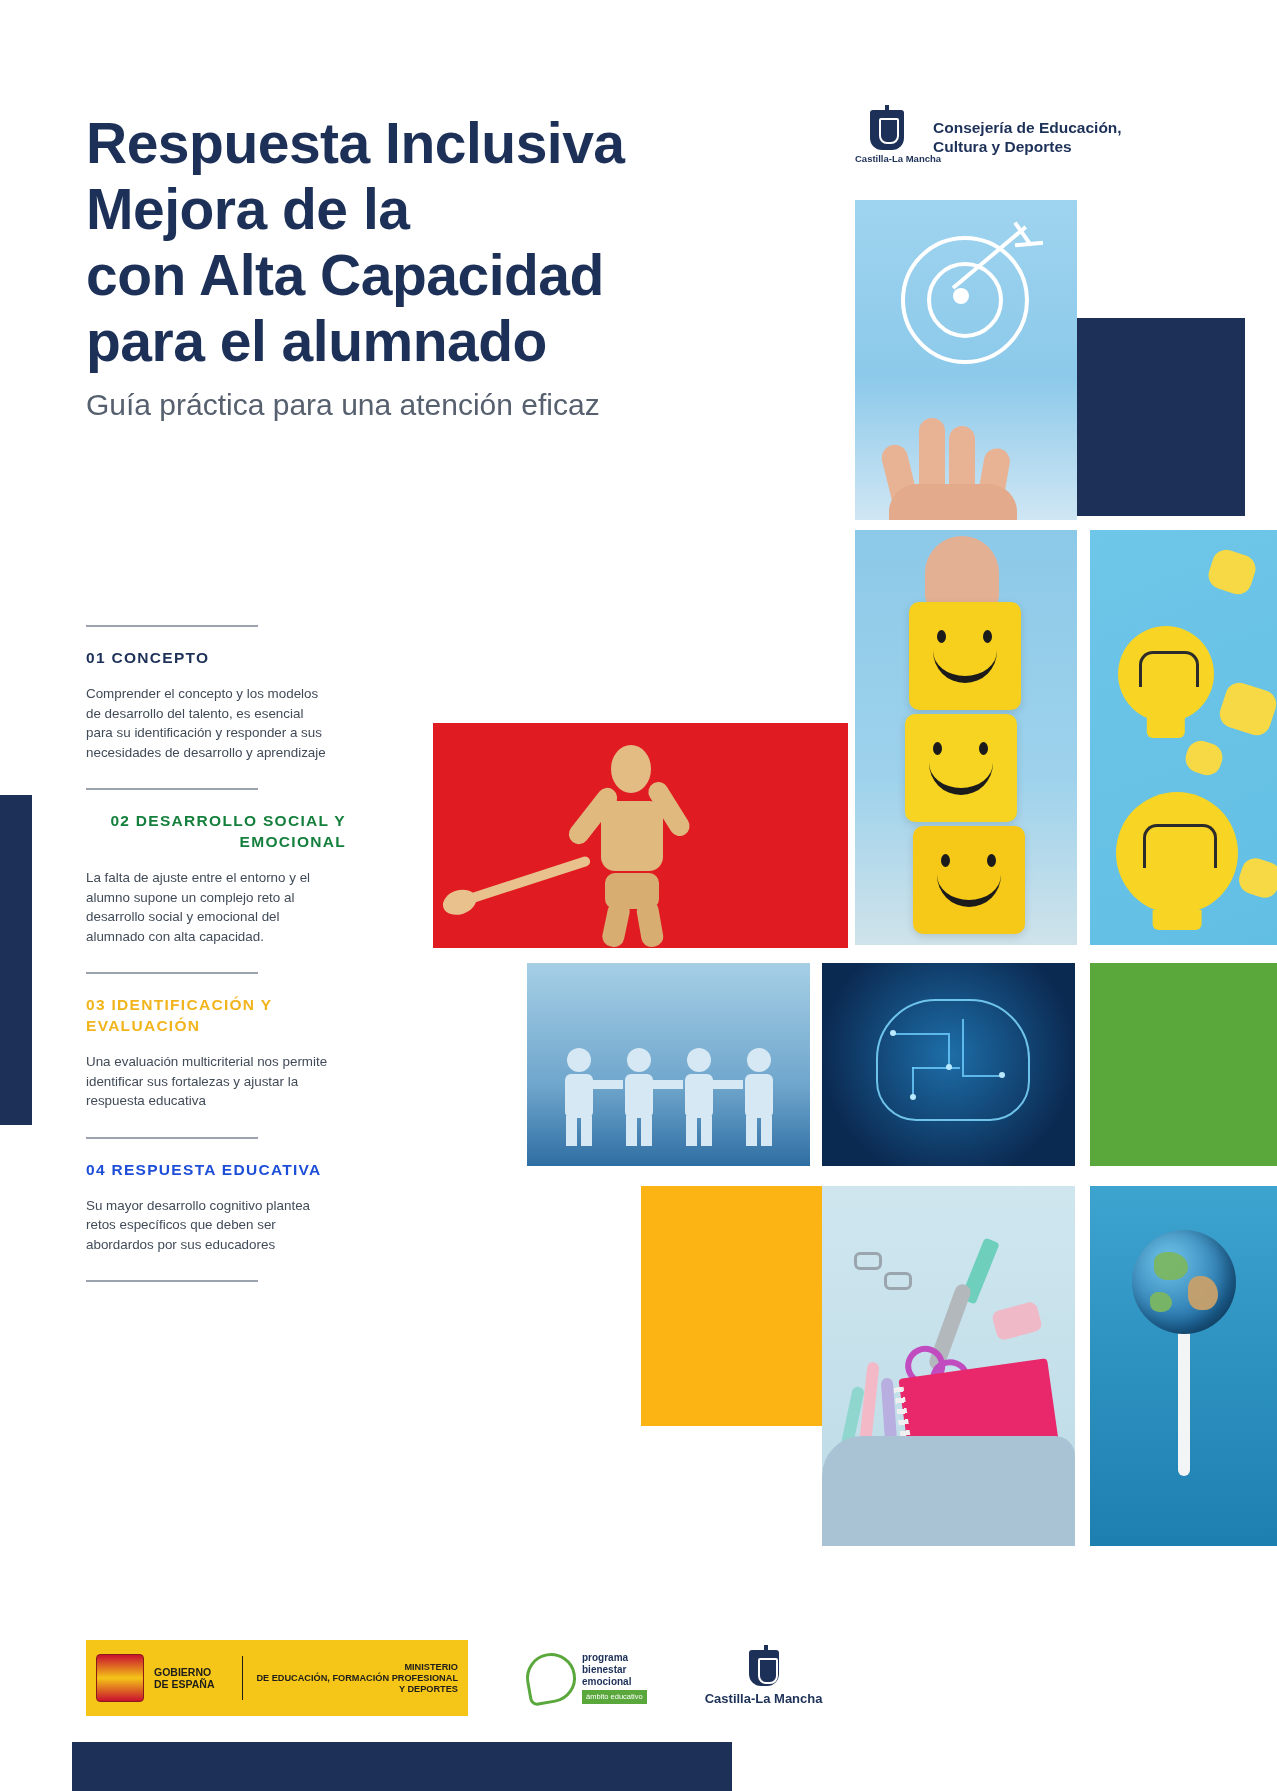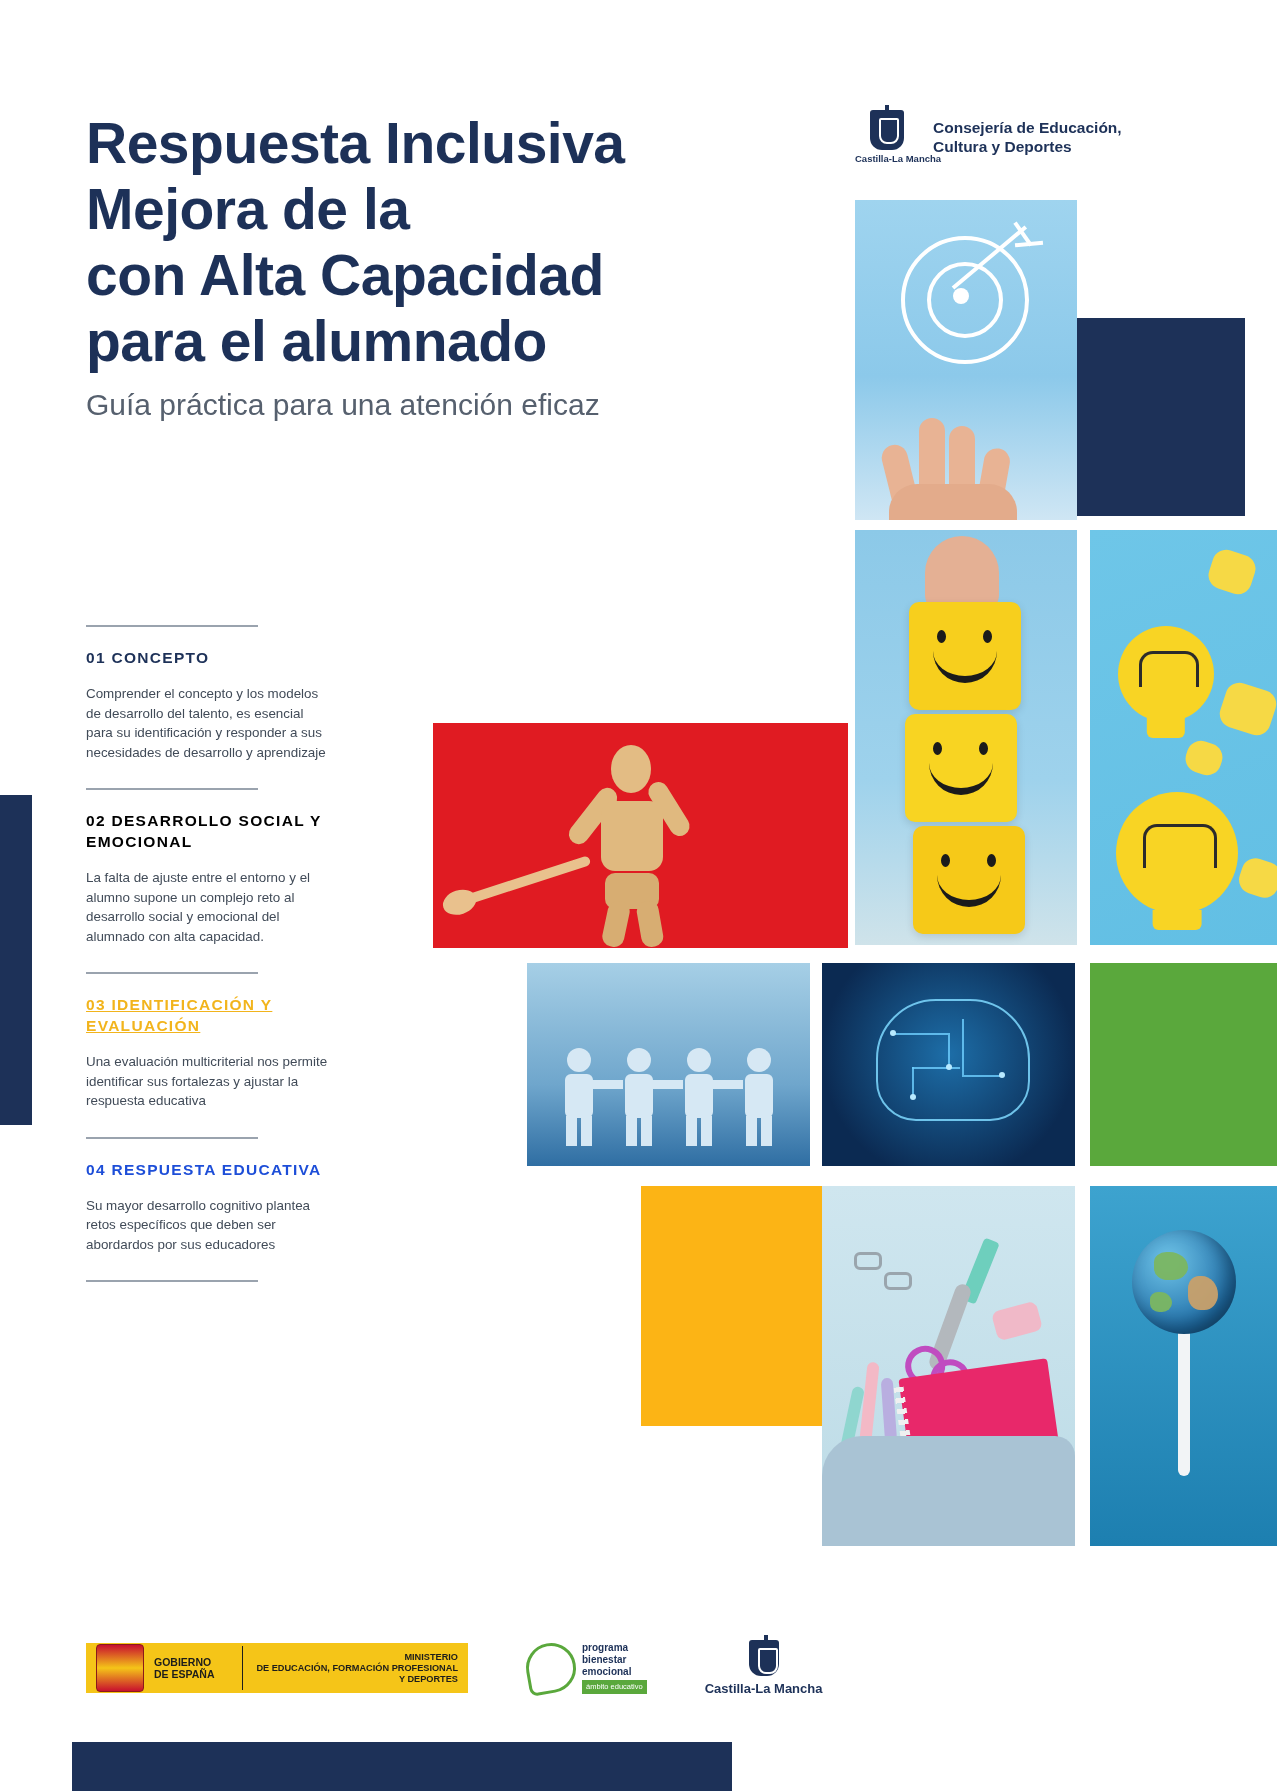--- a/index.html
+++ b/index.html
@@ -150,22 +150,22 @@
     margin-bottom: 20px;
   }
   .index-head {
     font-size: 15.5px;
     font-weight: bold;
     letter-spacing: 1.3px;
     line-height: 21px;
     margin-bottom: 16px;
   }
   .c1 { color: #1d3158; }
-  .c2 { color: #000000; }
-  .c3 { color: #f2b41c; text-decoration: underline; }
+  .c2 { color: #15803d; text-align: right; }
+  .c3 { color: #f2b41c; }
   .c4 { color: #1d4ed8; }
   .index-body {
     font-size: 13.4px;
     line-height: 19.5px;
     color: #414b58;
     width: 245px;
   }
   .rule-last {
     width: 172px;
     height: 2px;
@@ -662,21 +662,21 @@
     position: absolute;
     left: 86px;
     top: 1640px;
     width: 740px;
     display: flex;
     align-items: center;
     gap: 58px;
   }
   .gob {
     width: 382px;
-    height: 50px;
+    height: 76px;
     background: #f5c518;
     display: flex;
     align-items: center;
     padding: 0 10px;
     box-sizing: border-box;
     gap: 10px;
   }
   .coat {
     width: 46px;
     height: 46px;

